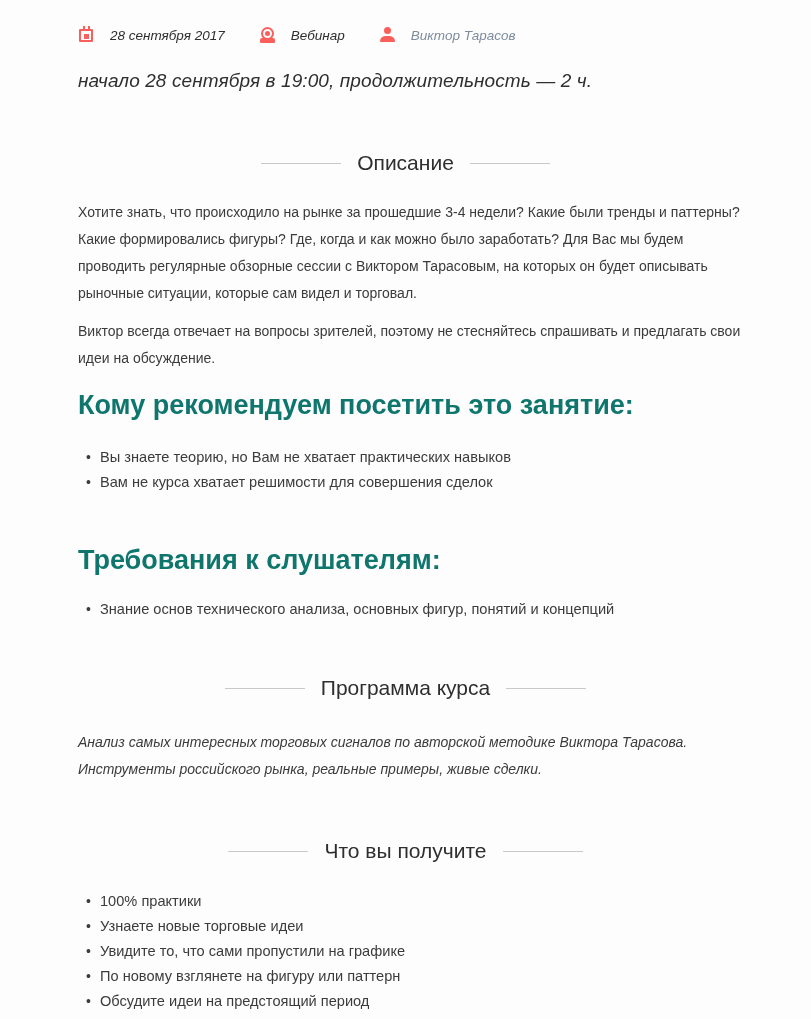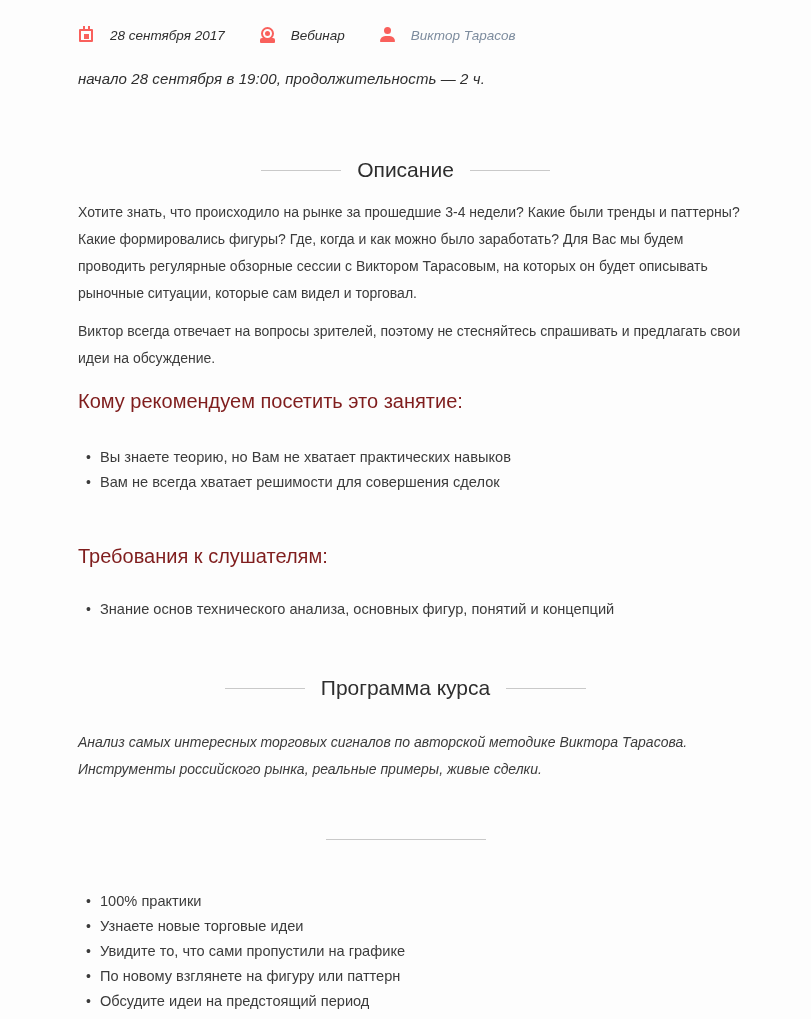--- a/index.html
+++ b/index.html
@@ -112,21 +112,21 @@
     background: #f9605c;
     border-radius: 7px 7px 1px 1px;
   }
 
   
   .subtitle {
     position: absolute;
     top: 70px;
     left: 78px;
     font-style: italic;
-    font-size: 15px;
+    font-size: 19px;
     color: #2f2f2f;
     letter-spacing: .1px;
   }
 
   
   .sec-head {
     position: absolute;
     left: 0;
     width: 811px;
     display: flex;
@@ -154,23 +154,23 @@
     font-size: 14px;
     line-height: 27px;
     color: #3b3b3b;
   }
   .para.italic { font-style: italic; }
 
   
   .h2 {
     position: absolute;
     left: 78px;
-    font-size: 20px;
-    font-weight: 400;
-    color: #7f1d1d;
+    font-size: 27px;
+    font-weight: 700;
+    color: #0f766e;
     white-space: nowrap;
   }
 
   
   ul.blist {
     position: absolute;
     left: 78px;
     margin: 0;
     padding: 0 0 0 22px;
     list-style: none;
@@ -221,53 +221,54 @@
         <span class="ic-person-head"></span>
         <span class="ic-person-body"></span>
       </span>
       <a class="meta-label link" style="text-decoration:none;" href="#">Виктор Тарасов</a>
     </div>
 
   </div>
 
   <div class="subtitle">начало 28 сентября в 19:00, продолжительность — 2 ч.</div>
 
-  <div class="sec-head" style="top:158px;">
+  <div class="sec-head" style="top:151px;">
     <span class="rule"></span>
     <span class="txt">Описание</span>
     <span class="rule"></span>
   </div>
 
   <div class="para" style="top:199px;">Хотите знать, что происходило на рынке за прошедшие 3-4 недели? Какие были тренды и паттерны? Какие формировались фигуры? Где, когда и как можно было заработать? Для Вас мы будем проводить регулярные обзорные сессии с Виктором Тарасовым, на которых он будет описывать рыночные ситуации, которые сам видел и торговал.</div>
 
   <div class="para" style="top:318px;">Виктор всегда отвечает на вопросы зрителей, поэтому не стесняйтесь спрашивать и предлагать свои идеи на обсуждение.</div>
 
   <div class="h2" style="top:390px;">Кому рекомендуем посетить это занятие:</div>
 
   <ul class="blist" style="top:445px;">
     <li>Вы знаете теорию, но Вам не хватает практических навыков</li>
-    <li>Вам не всегда хватает решимости для совершения сделок</li>
+    <li>Вам не курса хватает решимости для совершения сделок</li>
   </ul>
 
   <div class="h2" style="top:545px;">Требования к слушателям:</div>
 
   <ul class="blist" style="top:597px;">
     <li>Знание основ технического анализа, основных фигур, понятий и концепций</li>
   </ul>
 
   <div class="sec-head" style="top:676px;">
     <span class="rule"></span>
     <span class="txt">Программа курса</span>
     <span class="rule"></span>
   </div>
 
   <div class="para italic" style="top:729px; width:700px;">Анализ самых интересных торговых сигналов по авторской методике Виктора Тарасова. Инструменты российского рынка, реальные примеры, живые сделки.</div>
 
   <div class="sec-head" style="top:839px;">
     <span class="rule"></span>
+    <span class="txt">Что вы получите</span>
     <span class="rule"></span>
   </div>
 
   <ul class="blist" style="top:889px;">
     <li>100% практики</li>
     <li>Узнаете новые торговые идеи</li>
     <li>Увидите то, что сами пропустили на графике</li>
     <li>По новому взглянете на фигуру или паттерн</li>
     <li>Обсудите идеи на предстоящий период</li>
   </ul>

